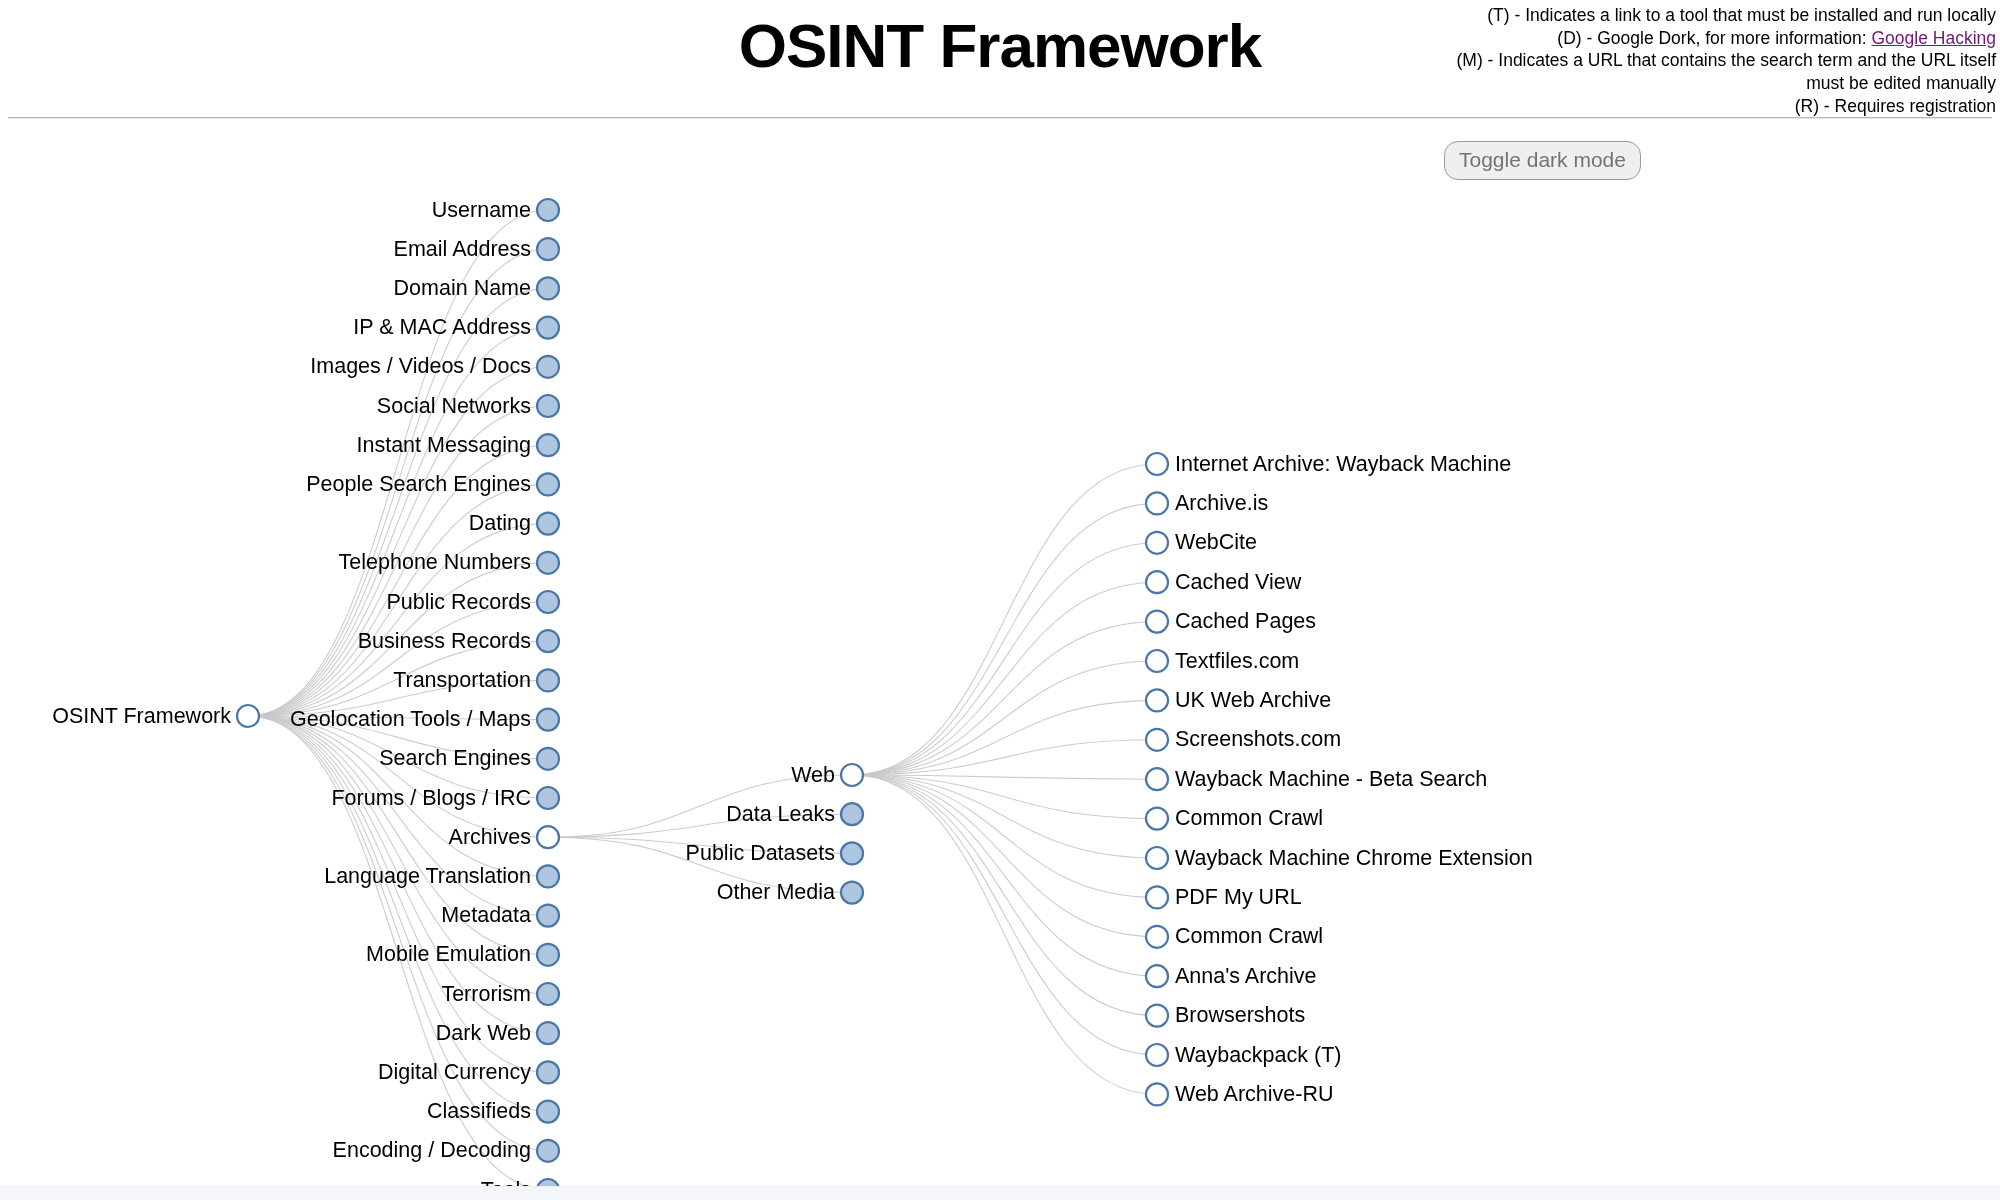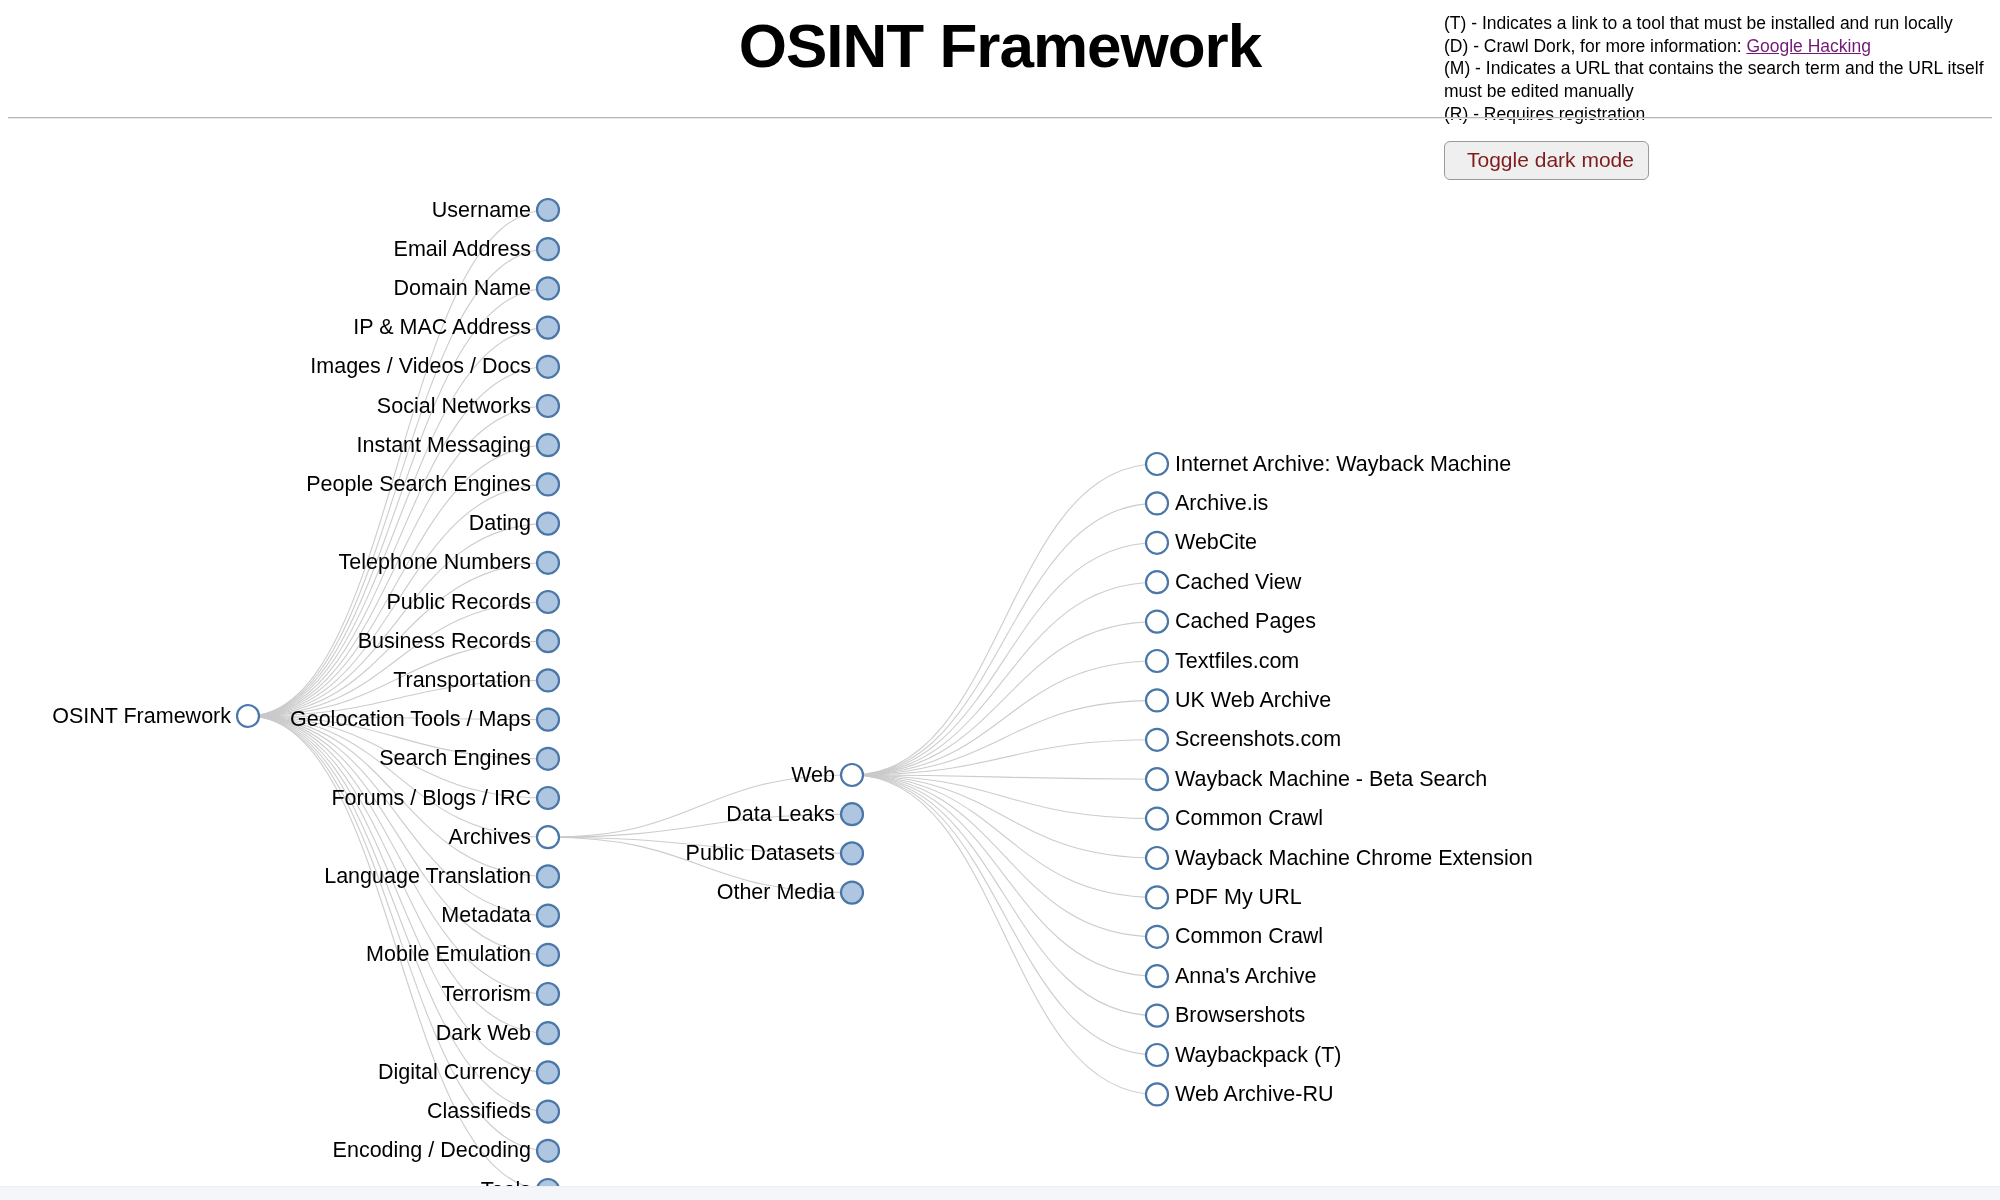--- a/index.html
+++ b/index.html
@@ -38,26 +38,26 @@
     font-size: 62px;
     line-height: 80px;
     letter-spacing: -1px;
     color: #000000;
     white-space: nowrap;
   }
 
   .legend {
     position: absolute;
     right: 4px;
-    top: 12px;
+    top: 4px;
     width: 552px;
     font-size: 17.5px;
     line-height: 22.7px;
     color: #000000;
-    text-align: left;
+    text-align: right;
   }
   .legend-line { white-space: normal; }
   .legend-link {
     color: #701a75;
     text-decoration: underline;
     cursor: pointer;
   }
 
   .header-rule {
     position: absolute;
@@ -72,25 +72,25 @@
   
   .toggle-wrap {
     position: absolute;
     left: 1444px;
     top: 141px;
   }
   .toggle-btn {
     font-family: "Liberation Sans", sans-serif;
     font-size: 21px;
     line-height: 24px;
-    padding: 6px 14px 7px 22px;
-    color: #7f1d1d;
+    padding: 6px 14px 7px 14px;
+    color: #737373;
     background: #efefef;
     border: 1px solid #9a9a9a;
-    border-radius: 6px;
+    border-radius: 14px;
     cursor: pointer;
   }
 
   
   .tree-canvas {
     position: absolute;
     left: 0;
     top: 118px;
     width: 2000px;
     height: 1068px;
@@ -138,21 +138,21 @@
 
 <div id="app">
 
   <div class="header">
 
     <div class="page-title">OSINT Framework</div>
 
     <div class="legend">
       <div class="legend-line">(T) - Indicates a link to a tool that must be installed and run locally</div>
       <div class="legend-line">
-        <span>(D) - Crawl Dork, for more information: </span><a class="legend-link">Google Hacking</a>
+        <span>(D) - Google Dork, for more information: </span><a class="legend-link">Google Hacking</a>
       </div>
       <div class="legend-line">(M) - Indicates a URL that contains the search term and the URL itself must be edited manually</div>
       <div class="legend-line">(R) - Requires registration</div>
     </div>
 
     <div class="header-rule"></div>
   </div>
 
   <div class="toggle-wrap">
     <button class="toggle-btn">Toggle dark mode</button>

